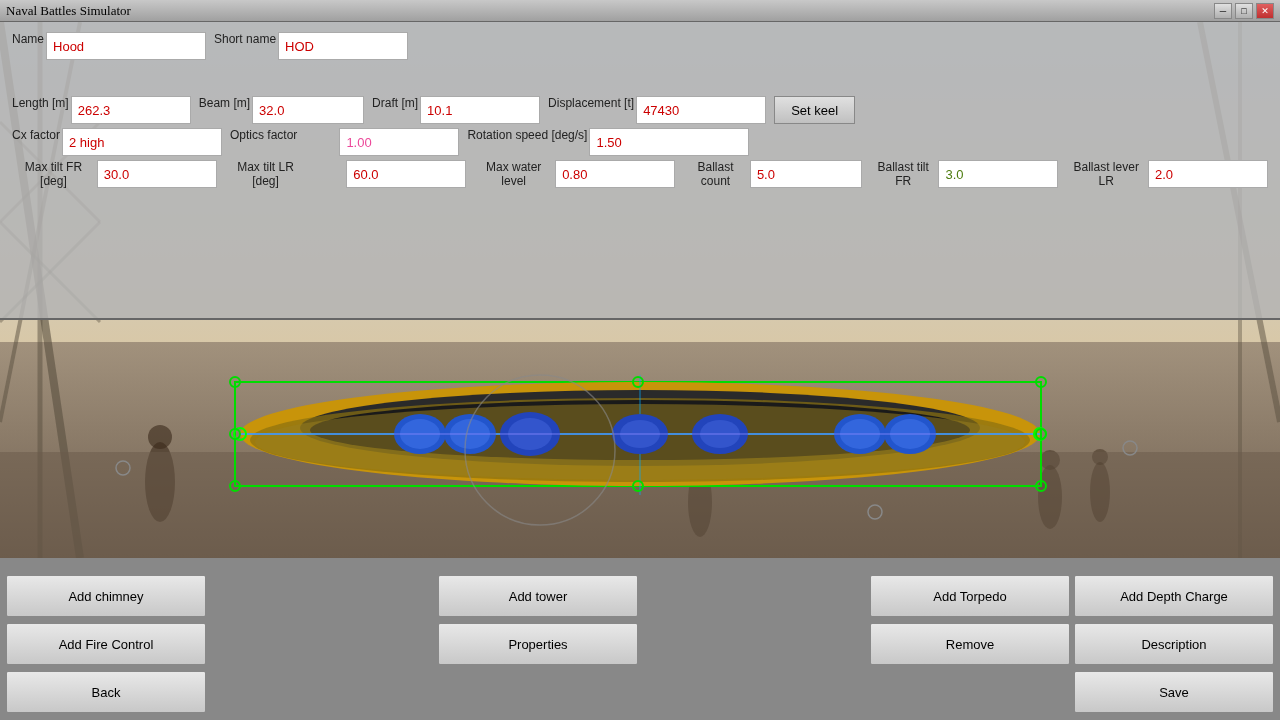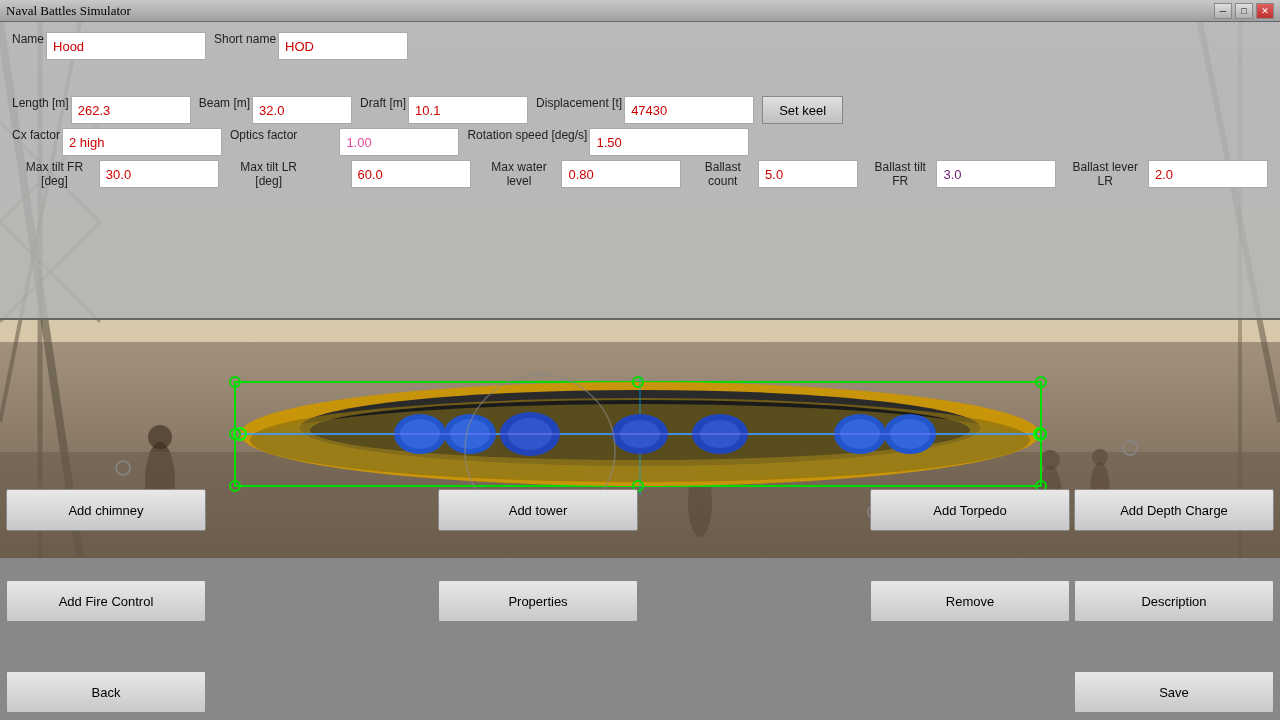--- a/index.html
+++ b/index.html
@@ -88,21 +88,20 @@
       bottom: 0;
       left: 0;
       width: 1280px;
       height: 160px;
       z-index: 10;
       background: transparent;
       display: flex;
       flex-direction: column;
       justify-content: flex-end;
       padding: 0 0 4px 0;
-      gap: 43px;
     }
 
     .button-row {
       display: flex;
       width: 100%;
       padding: 3px 0;
       gap: 0;
     }
 
     .action-btn {
@@ -154,21 +153,21 @@
       background: linear-gradient(to bottom, #e0e0e0, #c0c0c0);
       border: 1px solid #888;
       font-size: 13px;
       cursor: pointer;
       margin-top: 32px;
     }
 
     
     .w-120 { width: 120px; }
     .w-160 { width: 160px; }
-    .w-100 { width: 100px; }
+    .w-100 { width: 112px; }
     .w-130 { width: 130px; }
 
     .btn-group-left {
       display: flex;
       margin-left: 4px;
     }
     .btn-group-center {
       display: flex;
       flex: 1;
       justify-content: center;
@@ -293,21 +292,21 @@
     <div class="field-group">
       <div class="field-label">Max water level</div>
       <input class="field-input w-120" type="text" value="0.80" style="color: rgb(204, 0, 0);">
     </div>
     <div class="field-group">
       <div class="field-label">Ballast count</div>
       <input class="field-input w-100" type="text" value="5.0" style="color: rgb(204, 0, 0);">
     </div>
     <div class="field-group">
       <div class="field-label">Ballast tilt FR</div>
-      <input class="field-input w-120" type="text" value="3.0" style="color: #701a75;">
+      <input class="field-input w-120" type="text" value="3.0" style="color: #4d7c0f;">
     </div>
     <div class="field-group">
       <div class="field-label">Ballast lever LR</div>
       <input class="field-input w-120" type="text" value="2.0" style="color: rgb(204, 0, 0);">
     </div>
   </div>
 </div>
 
 <div id="canvas-area">
   <svg width="1280" height="228" viewBox="0 0 1280 228" xmlns="http://www.w3.org/2000/svg">

